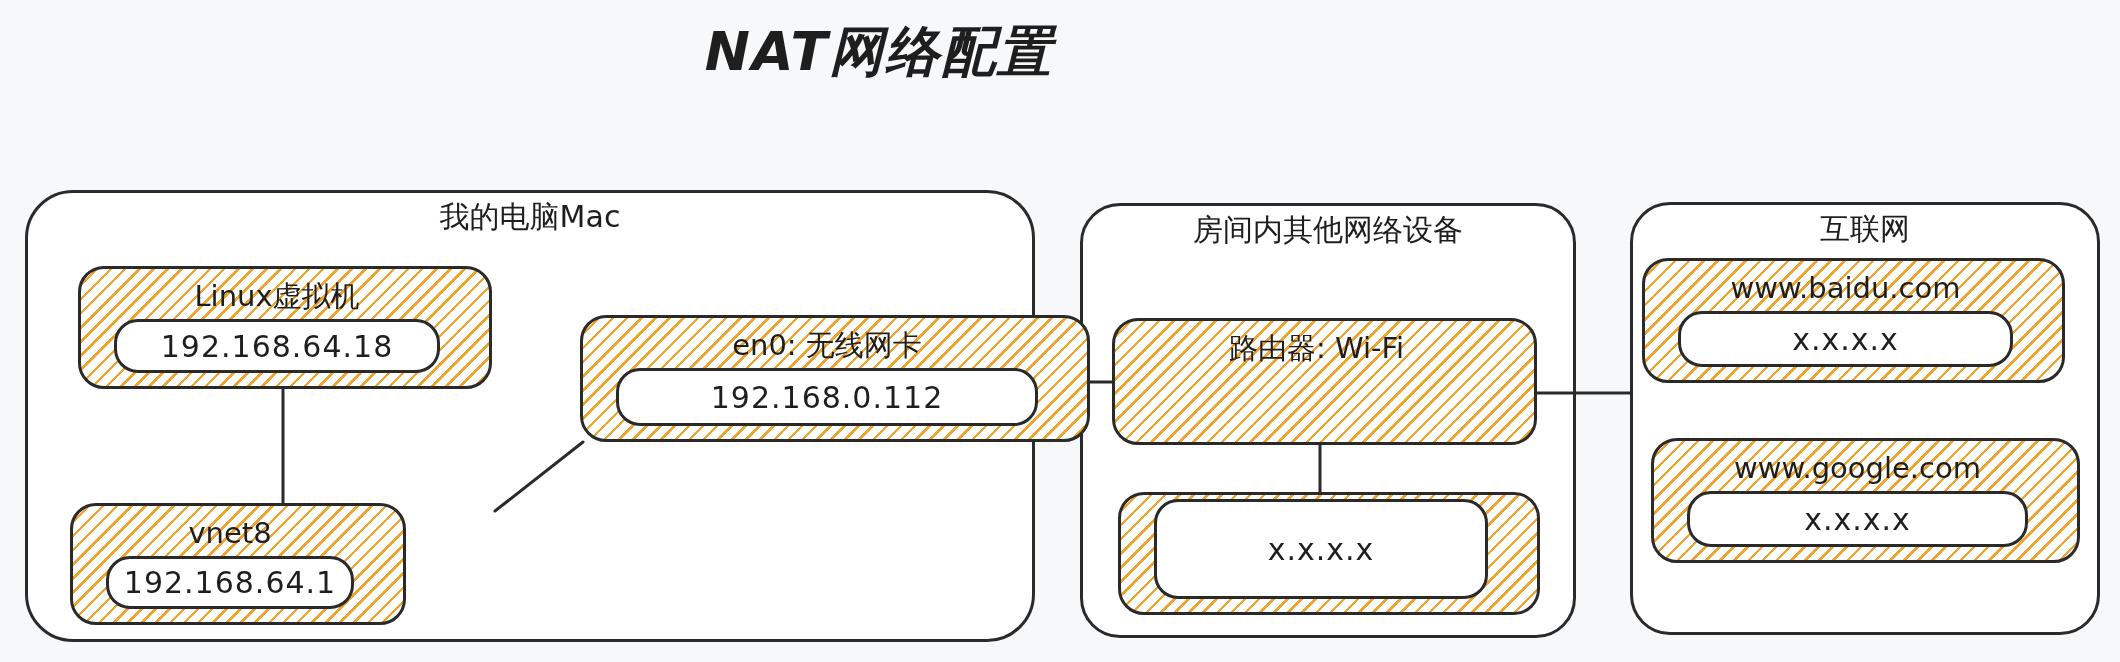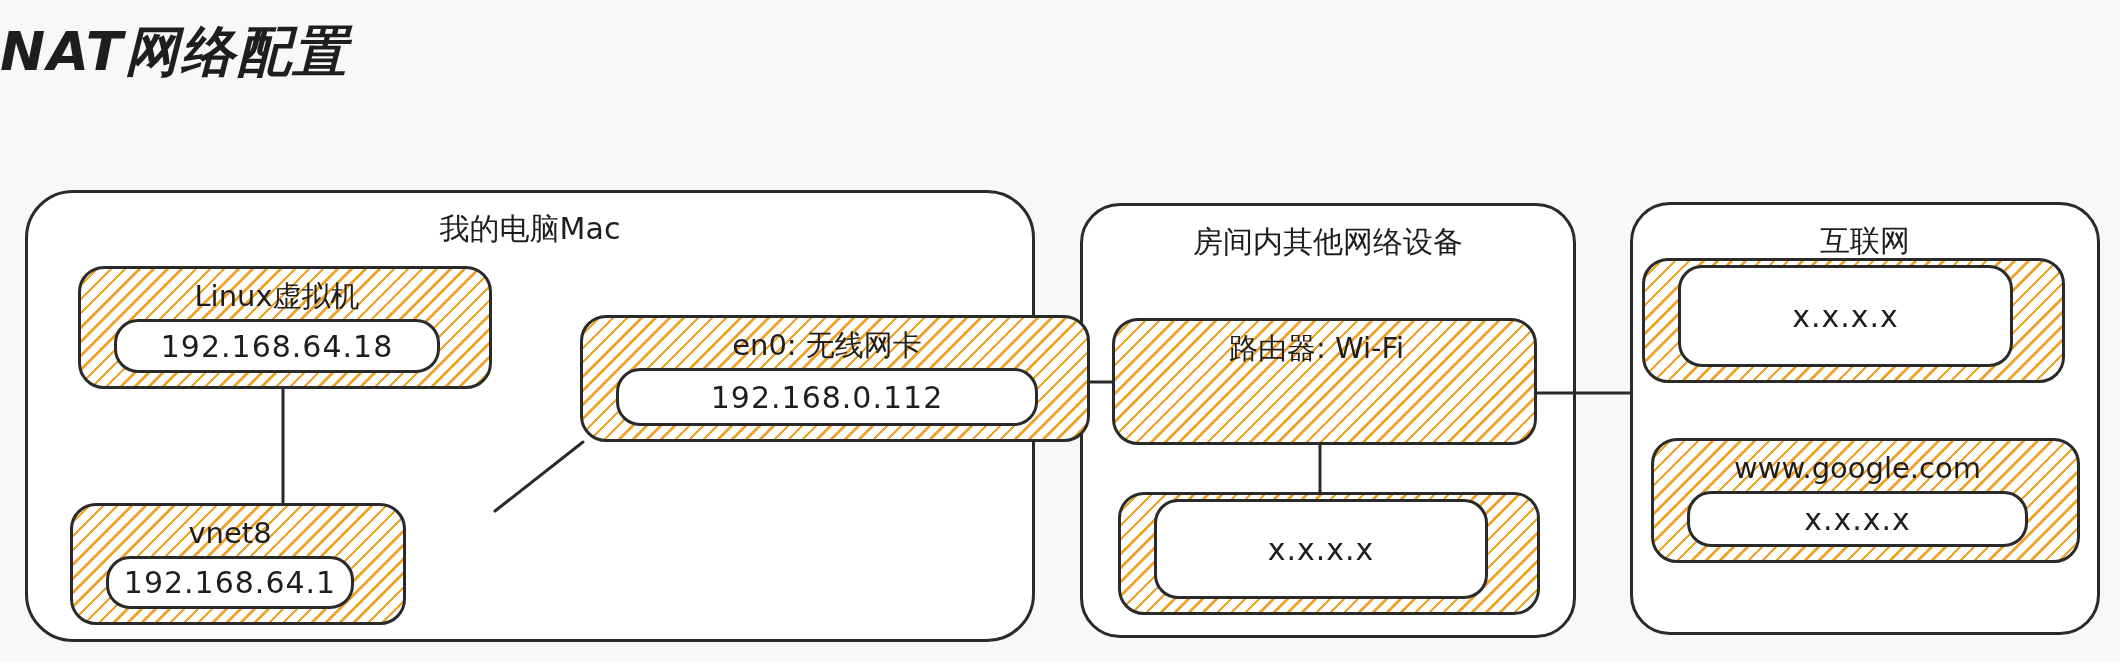--- a/index.html
+++ b/index.html
@@ -8,31 +8,31 @@
     --stroke:#2a2a2a;
     --hatch:#f0a42c;
   }
   *{margin:0;padding:0;box-sizing:border-box;}
   html,body{background:var(--page-bg);}
   body{font-family:"DejaVu Sans","Liberation Sans",sans-serif;color:var(--stroke);}
   .stage{position:relative;width:2120px;height:662px;background:var(--page-bg);overflow:hidden;}
 
   .diagram-title{
     position:absolute;left:0;top:16px;width:1758px;
-    font-size:54px;font-weight:bold;
+    text-align:center;font-size:54px;font-weight:bold;
     letter-spacing:2px;color:#1e1e1e;
     font-style:italic;
   }
 
   .group{
     position:absolute;background:var(--container-bg);
     border:3px solid var(--stroke);
   }
   .group-label{
-    width:100%;text-align:center;padding-top:16px;
+    width:100%;text-align:center;padding-top:4px;
     font-size:30px;color:#1e1e1e;
   }
   #group-mac{left:25px;top:190px;width:1010px;height:452px;border-radius:48px;}
   #group-room{left:1080px;top:203px;width:496px;height:435px;border-radius:40px;}
   #group-internet{left:1630px;top:202px;width:470px;height:433px;border-radius:40px;}
 
   .node{
     position:absolute;
     border:3px solid var(--stroke);
     border-radius:26px;
@@ -108,20 +108,21 @@
 
   <div class="node" id="node-router">
     <div class="node-label">路由器: Wi-Fi</div>
   </div>
 
   <div class="node" id="node-phone">
     <div class="node-value">x.x.x.x</div>
   </div>
 
   <div class="node" id="node-baidu">
+    <div class="node-label">www.baidu.com</div>
     <div class="node-value">x.x.x.x</div>
   </div>
 
   <div class="node" id="node-google">
     <div class="node-label">www.google.com</div>
     <div class="node-value">x.x.x.x</div>
   </div>
 
 </div>
 

